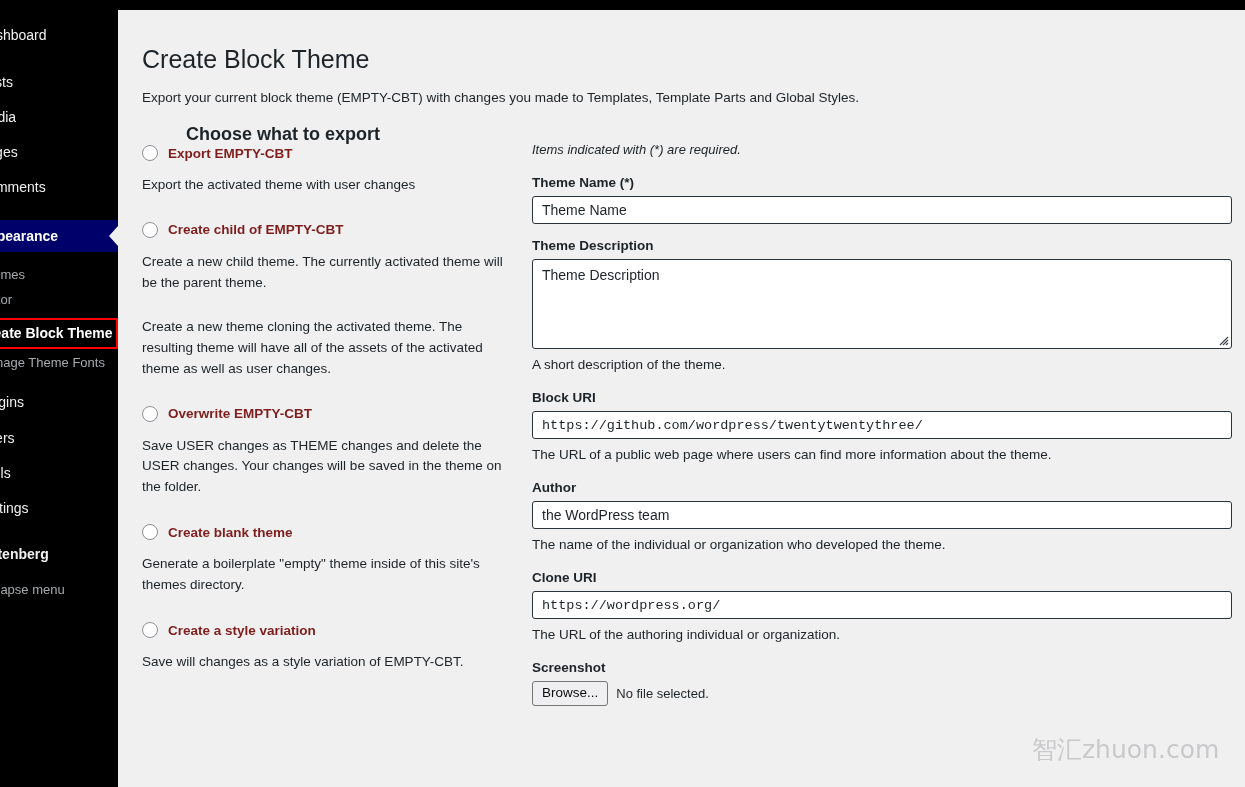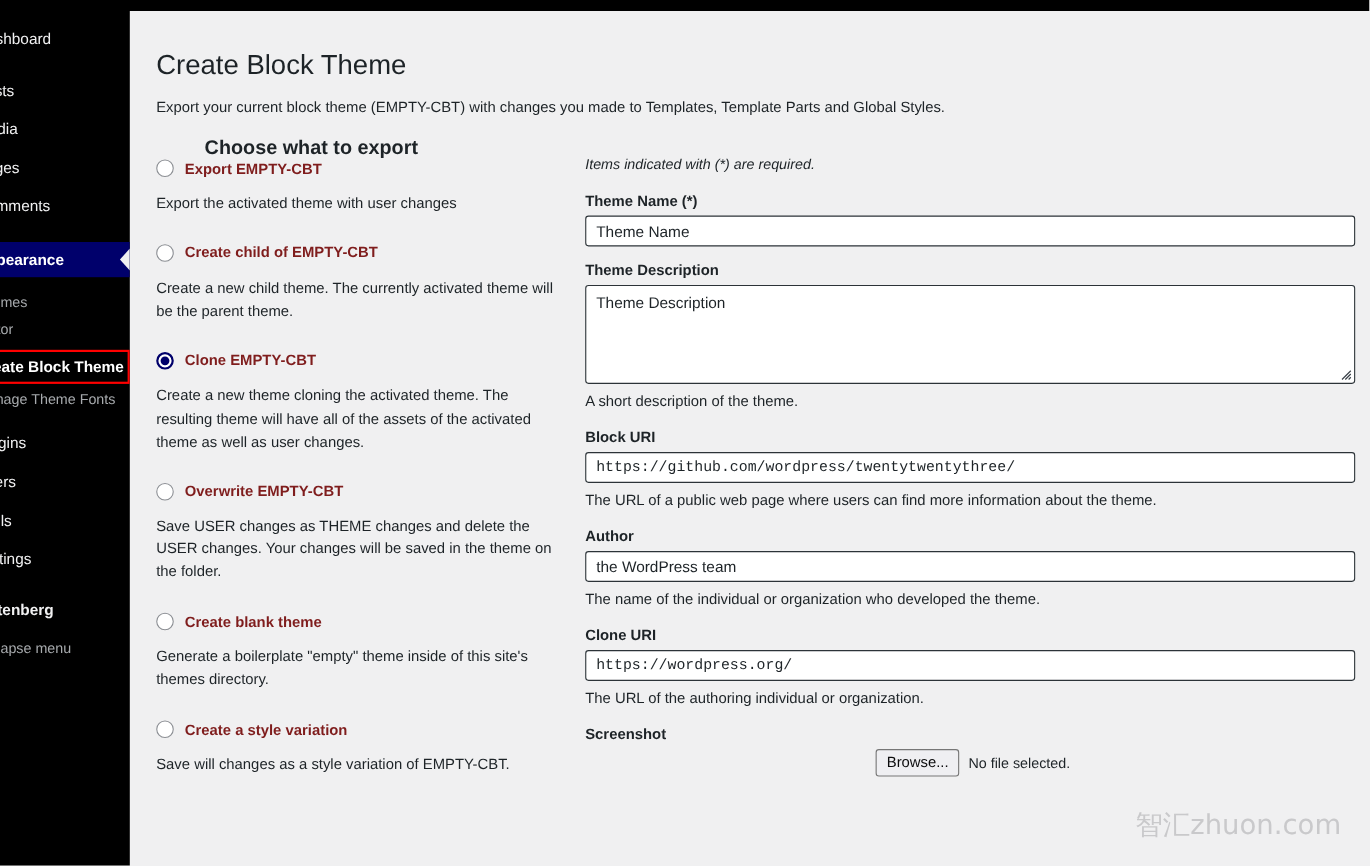--- a/index.html
+++ b/index.html
@@ -273,21 +273,20 @@
     margin: 8px 0 18px 0;
   }
   .field-block { margin-bottom: 0; }
   .spacer-sm { height: 14px; }
 
   
   .file-row {
     display: flex;
     align-items: center;
     margin-top: 6px;
-    justify-content: center;
   }
   .browse-btn {
     font-family: "Liberation Sans", sans-serif;
     font-size: 13.5px;
     color: #0c0c0d;
     background: #efeff2;
     border: 1px solid #767676;
     border-radius: 3px;
     padding: 2px 9px 3px 9px;
     line-height: 1.3;
@@ -396,24 +395,20 @@
 
     <div class="radio-group">
       <div class="radio-row">
         <span class="radio"></span>
         <span class="radio-label">Create child of EMPTY-CBT</span>
       </div>
       <p class="radio-desc">Create a new child theme. The currently activated theme will be the parent theme.</p>
     </div>
 
     <div class="radio-group">
-      <div class="radio-row">
-        <span class="radio checked"></span>
-        <span class="radio-label">Clone EMPTY-CBT</span>
-      </div>
       <p class="radio-desc">Create a new theme cloning the activated theme. The resulting theme will have all of the assets of the activated theme as well as user changes.</p>
     </div>
 
     <div class="radio-group">
       <div class="radio-row">
         <span class="radio"></span>
         <span class="radio-label">Overwrite EMPTY-CBT</span>
       </div>
       <p class="radio-desc" style="max-width:378px;">Save USER changes as THEME changes and delete the USER changes. Your changes will be saved in the theme on the folder.</p>
     </div>

